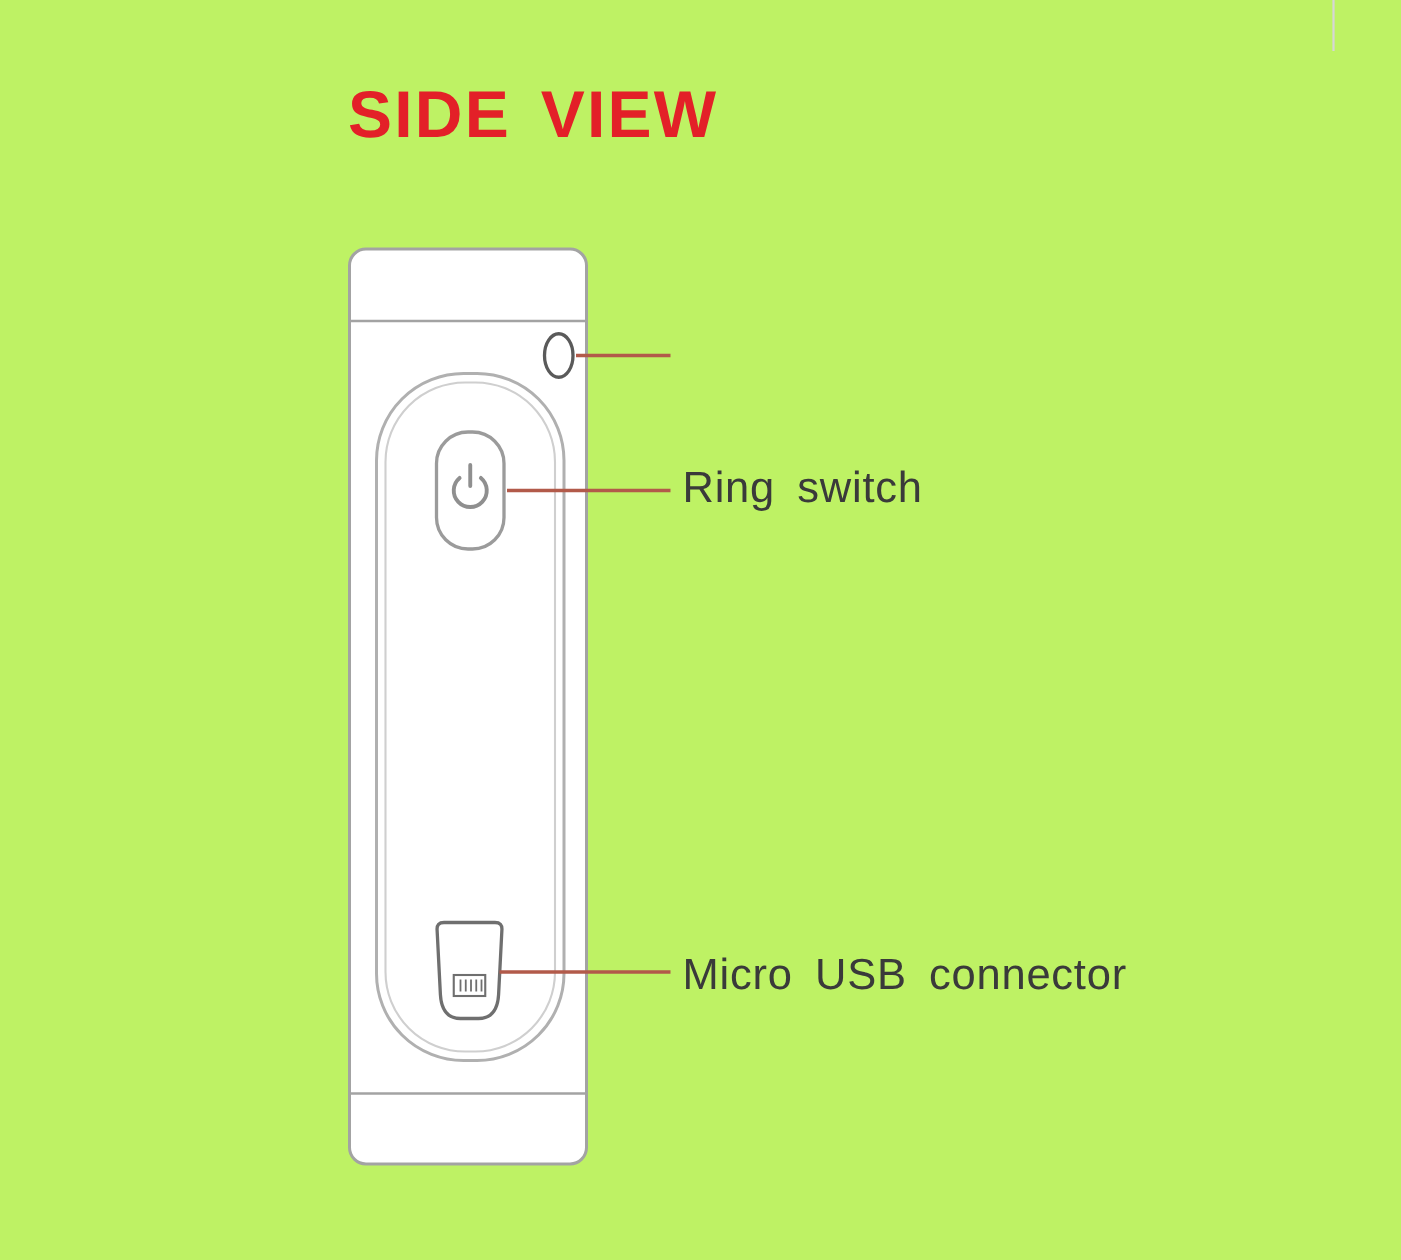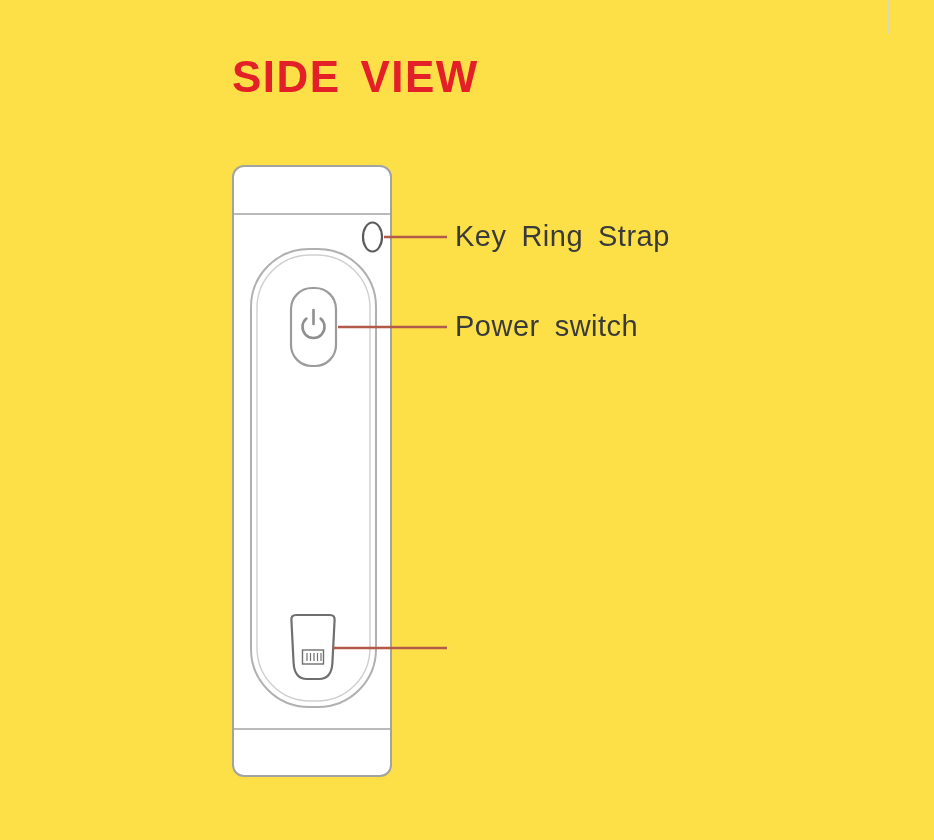--- a/index.html
+++ b/index.html
@@ -7,21 +7,21 @@
     --leader-color:#b25a4a;
     --outline-color:#a3a3a3;
     --label-color:#3a3a3a;
   }
   *{margin:0;padding:0;box-sizing:border-box;}
   html,body{background:#ffffff;}
   .canvas{
     position:relative;
     width:934px;
     height:840px;
-    background:#fde047;
+    background:#bef264;
     overflow:hidden;
     font-family:"Liberation Sans", sans-serif;
   }
   .title{
     position:absolute;
     left:232px;
     top:52px;
     font-size:44px;
     font-weight:700;
     letter-spacing:1.5px;
@@ -82,20 +82,20 @@
       <line x1="314" y1="653" x2="314" y2="661" stroke-width="1.2"></line>
       <line x1="317.5" y1="653" x2="317.5" y2="661" stroke-width="1.2"></line>
       <line x1="321" y1="653" x2="321" y2="661" stroke-width="1.2"></line>
     </g>
 
     <line x1="384" y1="237" x2="447" y2="237" stroke="var(--leader-color)" stroke-width="2.4"></line>
     <line x1="338" y1="327" x2="447" y2="327" stroke="var(--leader-color)" stroke-width="2.4"></line>
     <line x1="333" y1="648" x2="447" y2="648" stroke="var(--leader-color)" stroke-width="2.4"></line>
   </svg>
 
-  <div class="label label-key-ring">Key Ring Strap</div>
 
-  <div class="label label-power">Power switch</div>
+  <div class="label label-power">Ring switch</div>
 
   <div class="label label-usb">
+    <div>Micro USB connector</div>
   </div>
 
 </div>
 
 </body></html>

